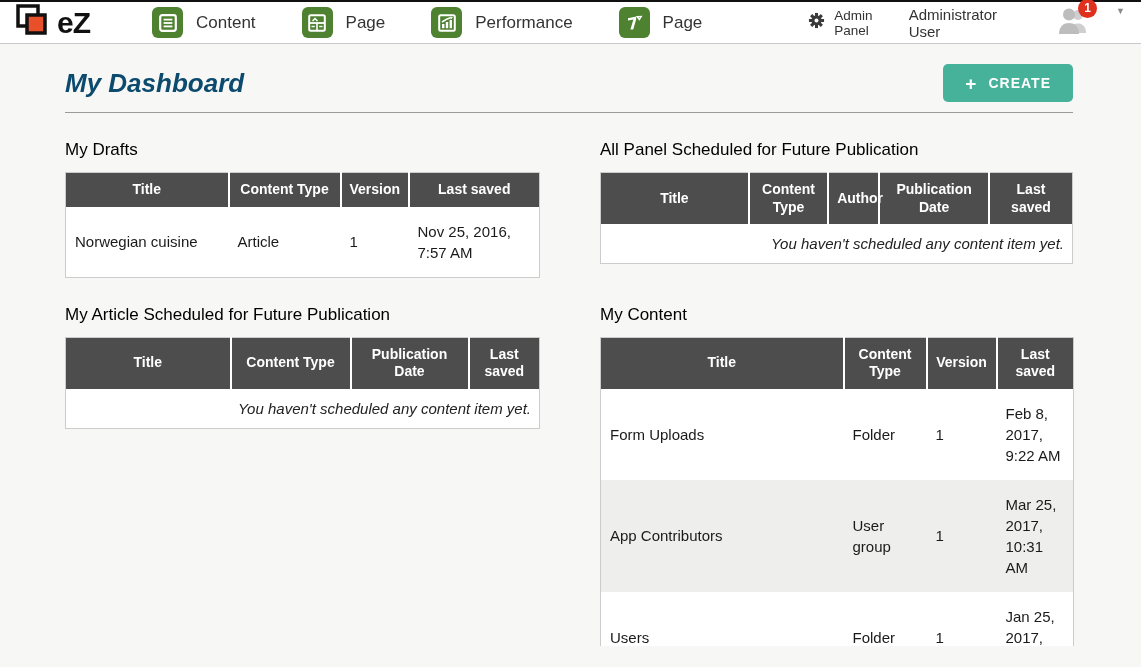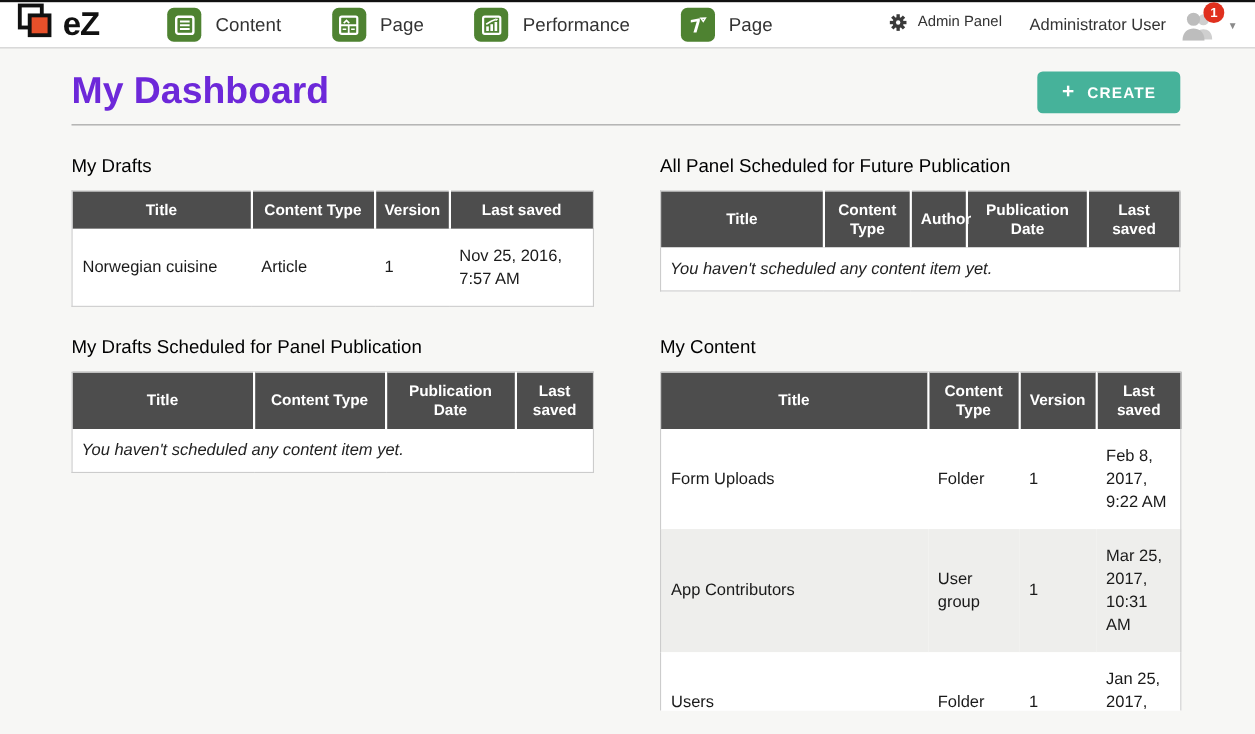--- a/index.html
+++ b/index.html
@@ -18,40 +18,40 @@
   .logo-text { font-size:30px; font-weight:bold; color:#111; letter-spacing:-1px; }
 
   .mainnav { display:flex; align-items:center; margin-left:62px; }
   .nav-item { display:flex; align-items:center; gap:13px; margin-right:46px; cursor:pointer;text-align:center; }
   .nav-icon {
     width:31px; height:31px; border-radius:6px; background:#4e8231;
     display:flex; align-items:center; justify-content:center; flex:0 0 auto;
   }
   .nav-label { font-size:17px; color:#333; }
 
-  .admin-panel { display:flex; align-items:flex-start; gap:9px; margin-left:60px; cursor:pointer; }
+  .admin-panel { display:flex; align-items:center; gap:9px; margin-left:60px; cursor:pointer; }
   .admin-panel-label { font-size:13.5px; color:#333; }
 
-  .user-menu { margin-left:auto; display:flex; align-items:center; gap:12px; cursor:pointer; }
+  .user-menu { margin-left:auto; display:flex; align-items:flex-start; gap:28px; cursor:pointer; }
   .user-name { font-size:15px; color:#333; }
   .avatar-wrap { position:relative; width:32px; height:28px; }
   .notif-badge {
     position:absolute; top:-7px; right:-9px; width:19px; height:19px;
     background:#e0301e; border-radius:50%; color:#fff; font-size:12px; font-weight:bold;
     display:flex; align-items:center; justify-content:center;
   }
   .caret { font-size:9px; color:#8a8a8a; }
 
   
   .main { padding:0 68px 0 65px; height:602px; overflow:hidden; }
   .page-head {
     margin-top:20px; padding-bottom:10px; border-bottom:1px solid #9b9b9b;
     display:flex; justify-content:space-between; align-items:center;
   }
-  .page-title { font-size:34px; font-weight:bold; color:#6d28d9; }
+  .page-title { font-size:26px; font-weight:bold; color:#0c4a6e;font-style:italic; }
   .create-btn {
     background:#46b29a; color:#fff; border:none; border-radius:5px;
     height:38px; padding:0 22px; display:flex; align-items:center; gap:11px;
     font-family:"Liberation Sans", sans-serif;
     font-size:14px; font-weight:bold; letter-spacing:1px; cursor:pointer;
   }
   .create-plus { font-size:19px; font-weight:bold; line-height:1; }
 
   .grid {
     margin-top:0; display:grid;
@@ -70,21 +70,21 @@
   }
   .dtable th + th { border-left:2px solid #fff; }
   .dtable td {
     font-size:15px; color:#1a1a1a; padding:14px 8px 14px 9px;
     vertical-align:middle; line-height:1.4; text-align:left;
     overflow-wrap:break-word;
   }
   .dtable tbody tr { background:#fff; cursor:pointer; }
   .dtable.zebra tbody tr:nth-child(even) { background:#eeeeec; }
   .dtable td.empty {
-    text-align:left; font-style:italic; font-size:15px; color:#222;
+    text-align:right; font-style:italic; font-size:15px; color:#222;
     padding:9px 8px; cursor:default;
   }
 
   
   .t-mydrafts th:nth-child(1){width:163px}
   .t-mydrafts th:nth-child(2){width:112px}
   .t-mydrafts th:nth-child(3){width:68px}
   .t-mydrafts th:nth-child(4){width:131px}
 
   .t-alldrafts th:nth-child(1){width:142px}
@@ -246,21 +246,21 @@
         </thead>
         <tbody>
           <tr>
             <td class="empty" colspan="5">You haven't scheduled any content item yet.</td>
           </tr>
         </tbody>
       </table>
     </section>
 
     <section>
-      <h2 class="section-heading">My Drafts Scheduled for Panel Publication</h2>
+      <h2 class="section-heading">My Article Scheduled for Future Publication</h2>
       <table class="dtable t-mysched">
         <thead>
           <tr>
             <th>Title</th>
             <th>Content Type</th>
             <th>Publication Date</th>
             <th>Last saved</th>
           </tr>
         </thead>
         <tbody>

